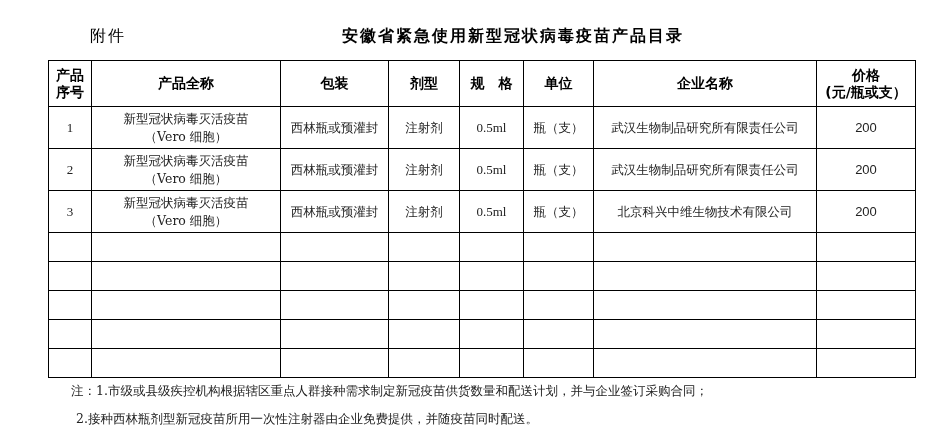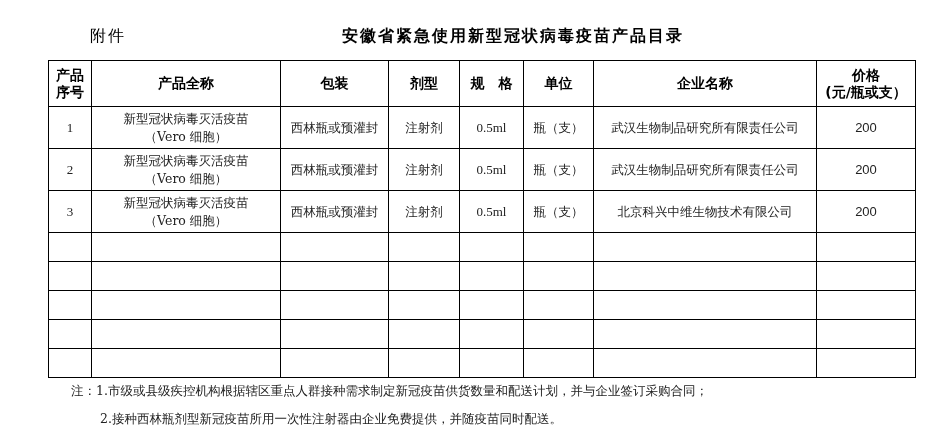--- a/index.html
+++ b/index.html
@@ -11,21 +11,21 @@
   table.catalog td, table.catalog th { border:1.5px solid #000; padding:0; text-align:center; vertical-align:middle; }
   table.catalog th { font-weight:bold; font-size:14px; line-height:17px; }
   table.catalog td { font-family:"DejaVu Serif", "Liberation Serif", serif; font-size:12.5px; color:#222; line-height:18px; }
   table.catalog td.num { font-family:"Liberation Serif", serif; font-size:13px; }
   table.catalog td.price { font-family:"Liberation Sans", sans-serif; font-size:13px; }
   tr.head { height:46px; }
   tr.datarow { height:42px; }
   tr.emptyrow { height:29px; }
   .notes { position:absolute; left:48px; top:383px; font-family:"DejaVu Serif", "Liberation Serif", serif; font-size:12.5px; color:#222; }
   .note1 { position:absolute; left:0; top:0; white-space:nowrap;margin-left:23px; }
-  .note2 { position:absolute; left:28px; top:28px; white-space:nowrap;margin-left:24px; }
+  .note2 { position:absolute; left:28px; top:28px; white-space:nowrap; }
 </style>
 </head>
 <body>
 
 <div class="attach">附件</div>
 <div class="title">安徽省紧急使用新型冠状病毒疫苗产品目录</div>
 
 <table class="catalog">
   <colgroup>
     <col style="width:43px">

